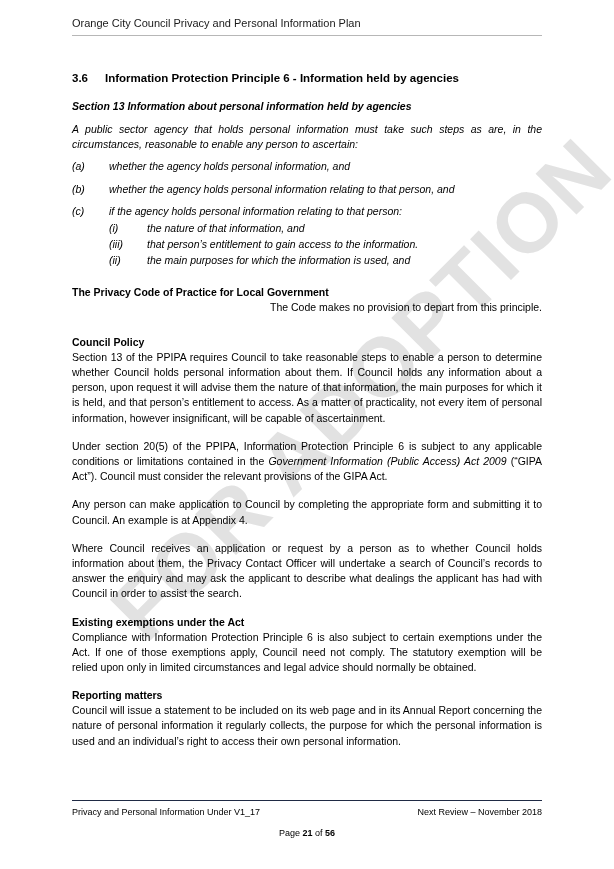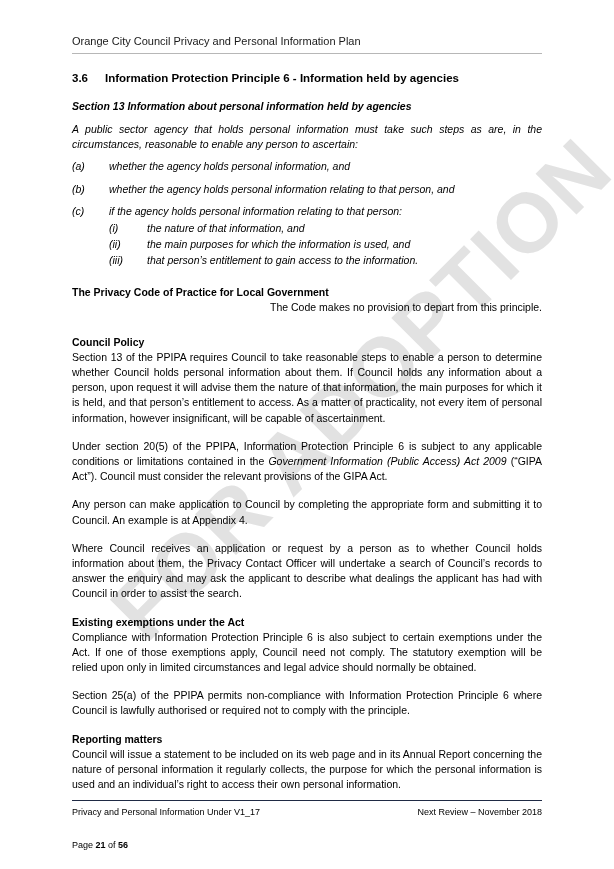--- a/index.html
+++ b/index.html
@@ -51,21 +51,21 @@
   
   .content {
     position: relative;
     z-index: 1;
   }
 
   
   .page-header {
     position: absolute;
     left: 72px;
-    top: 34px;
+    top: 16px;
     width: 470px;
   }
   .page-header .hdr-text {
     font-size: 11px;
     line-height: 15px;
     color: #1a1a1a;
     padding-bottom: 4px;
   }
   .page-header .hdr-rule {
     border-bottom: 1px solid #b7b7b7;
@@ -158,23 +158,24 @@
     margin-bottom: 5px;
   }
   .footer-row {
     display: flex;
     justify-content: space-between;
     font-size: 9px;
     line-height: 13px;
     color: #000000;
   }
   .footer-center {
+    text-align: center;
     font-size: 9px;
     line-height: 13px;
-    margin-top: 20px;
+    margin-top: 8px;
   }
   .footer-center .pg-num { font-weight: bold; }
 </style>
 </head>
 <body>
 
 <div class="page">
 
   <div class="watermark">
     <div class="watermark-text" style="color: rgb(226, 226, 226);">FOR ADOPTION</div>
@@ -214,49 +215,48 @@
         <span class="marker">(c)</span>
         <span class="item-text">if the agency holds personal information relating to that person:</span>
       </div>
 
       <div class="list-item lvl2 sub">
         <span class="marker">(i)</span>
         <span class="item-text">the nature of that information, and</span>
       </div>
 
       <div class="list-item lvl2 sub">
+        <span class="marker">(iii)</span>
+        <span class="item-text">that person’s entitlement to gain access to the information.</span>
+      </div>
+
+      <div class="list-item lvl2 sub">
         <span class="marker">(ii)</span>
         <span class="item-text">the main purposes for which the information is used, and</span>
       </div>
 
-      <div class="list-item lvl2 sub">
-        <span class="marker">(iii)</span>
-        <span class="item-text">that person’s entitlement to gain access to the information.</span>
-      </div>
-
       <div class="gap-lg"></div>
 
       <div class="h-bold">The Privacy Code of Practice for Local Government</div>
       <p class="para nojust">The Code makes no provision to depart from this principle.</p>
 
       <div class="gap-sm"></div>
 
       <div class="h-bold">Council Policy</div>
       <p class="para">Section 13 of the PPIPA requires Council to take reasonable steps to enable a person to determine whether Council holds personal information about them. If Council holds any information about a person, upon request it will advise them the nature of that information, the main purposes for which it is held, and that person’s entitlement to access. As a matter of practicality, not every item of personal information, however insignificant, will be capable of ascertainment.</p>
 
       <p class="para"><span>Under section 20(5) of the PPIPA, Information Protection Principle 6 is subject to any applicable conditions or limitations contained in the </span><em class="legis">Government Information (Public Access) Act 2009</em><span> (“GIPA Act”). Council must consider the relevant provisions of the GIPA Act.</span></p>
 
       <p class="para">Any person can make application to Council by completing the appropriate form and submitting it to Council. An example is at Appendix 4.</p>
 
       <p class="para">Where Council receives an application or request by a person as to whether Council holds information about them, the Privacy Contact Officer will undertake a search of Council’s records to answer the enquiry and may ask the applicant to describe what dealings the applicant has had with Council in order to assist the search.</p>
 
       <div class="h-bold">Existing exemptions under the Act</div>
       <p class="para">Compliance with Information Protection Principle 6 is also subject to certain exemptions under the Act. If one of those exemptions apply, Council need not comply. The statutory exemption will be relied upon only in limited circumstances and legal advice should normally be obtained.</p>
 
-      <p class="para">Section 25(a) of the PPIPA permits non-compliance with Information Protection Principle 6 where Council is lawfully authorised or required not to comply with the principle.</p>
 
 
       <div class="h-bold">Reporting matters</div>
       <p class="para tight">Council will issue a statement to be included on its web page and in its Annual Report concerning the nature of personal information it regularly collects, the purpose for which the personal information is used and an individual’s right to access their own personal information.</p>
 
     </div>
 
     <div class="page-footer">
       <div class="ftr-rule"></div>
       <div class="footer-row">

